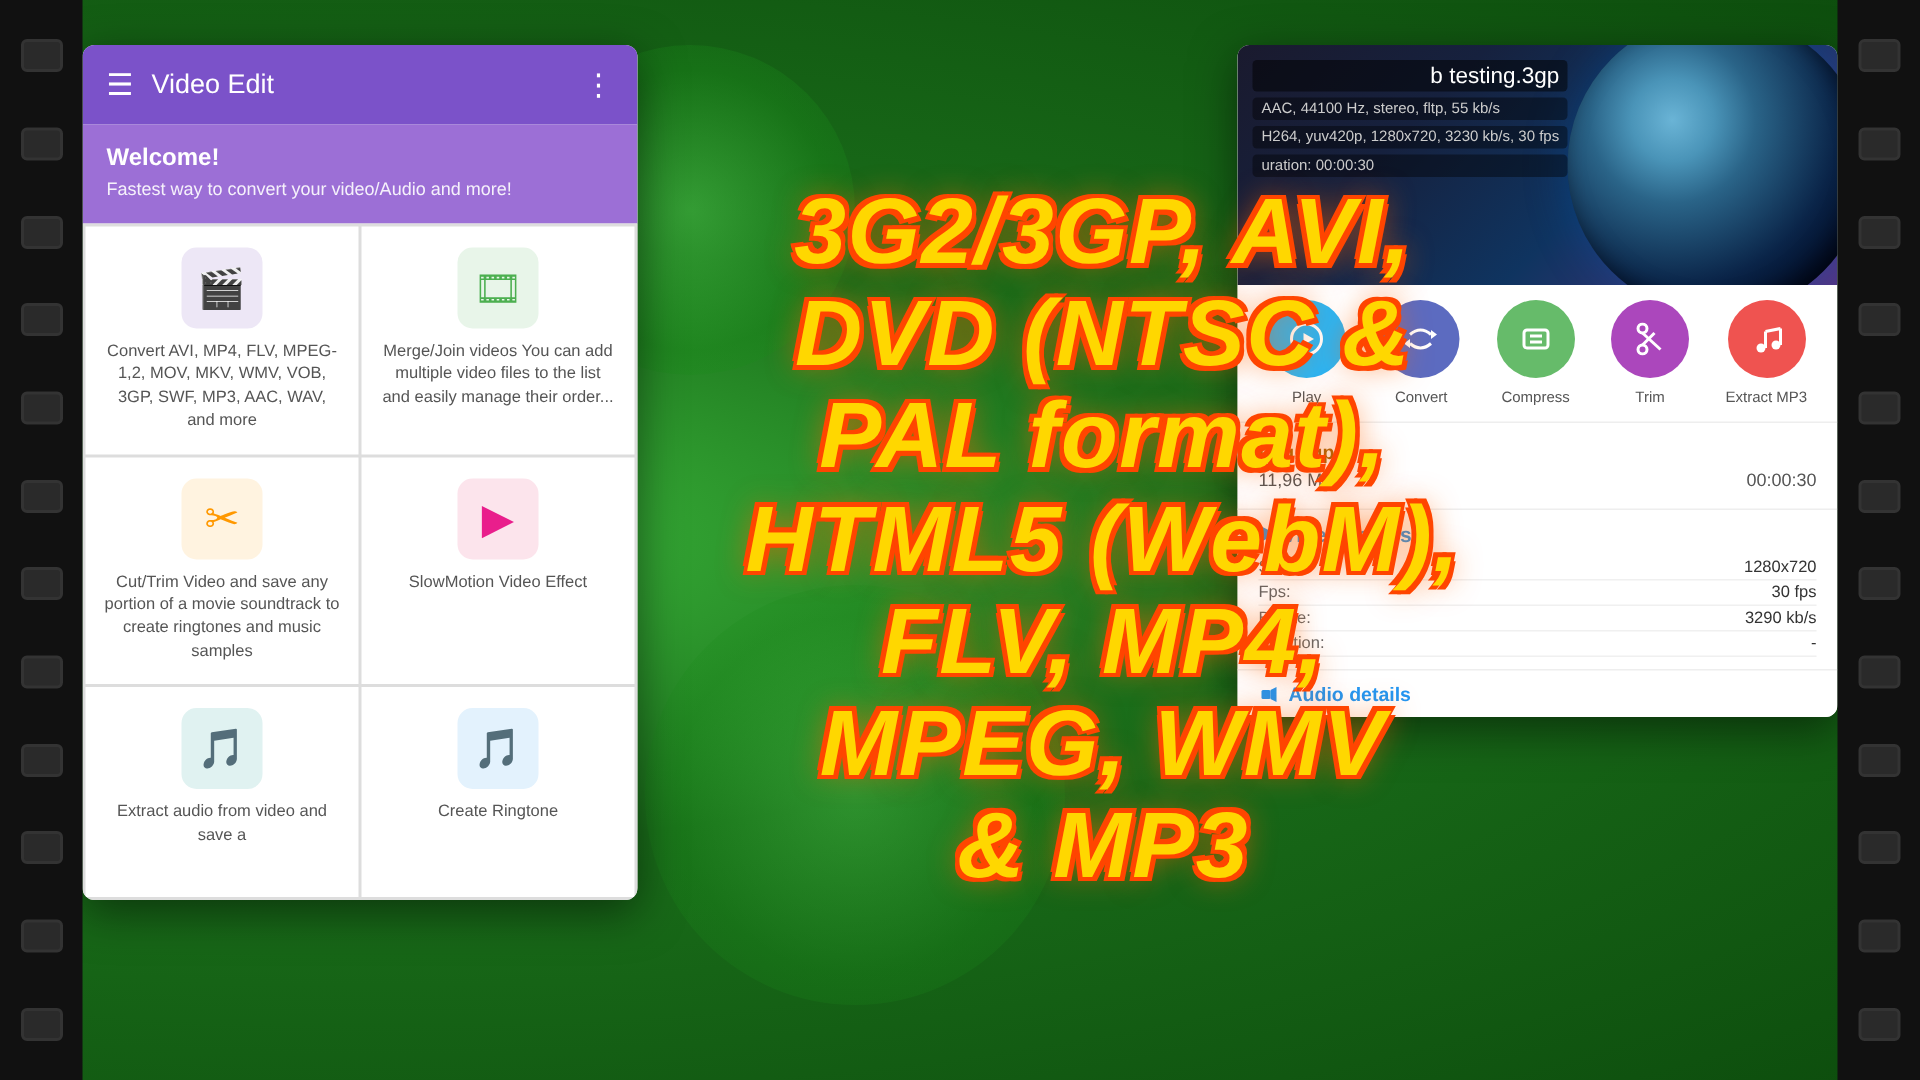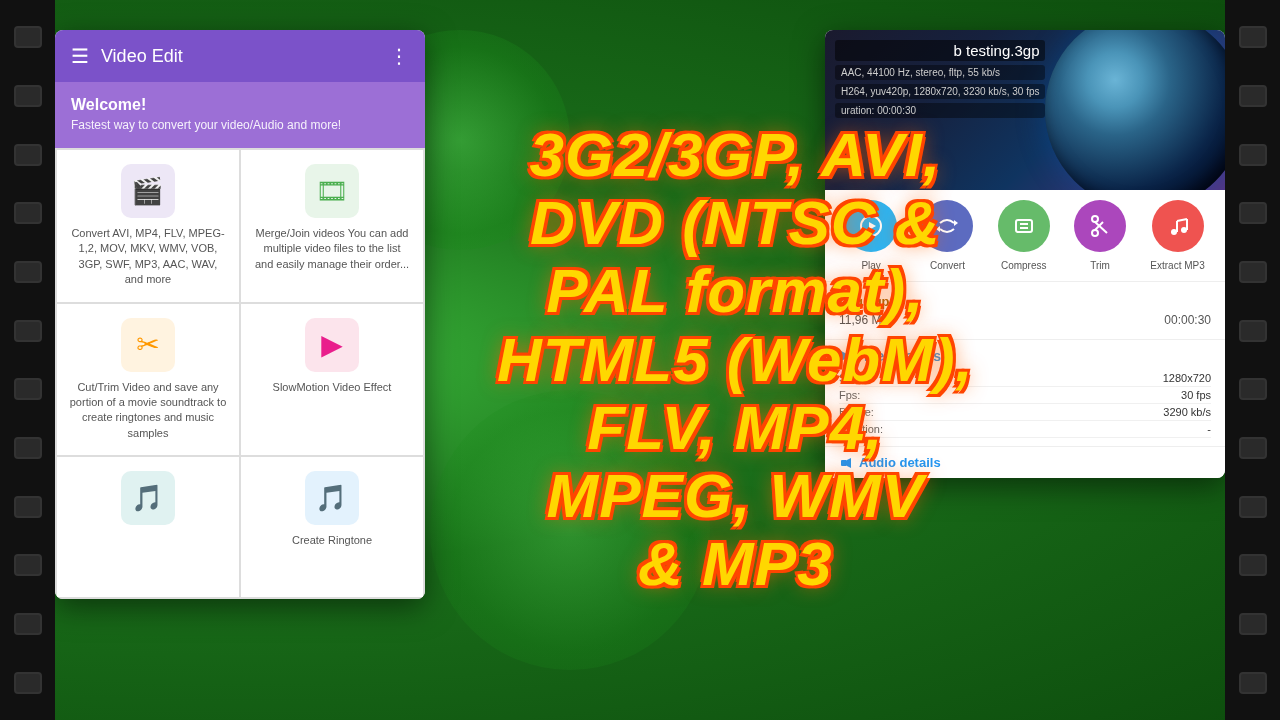--- a/index.html
+++ b/index.html
@@ -428,20 +428,21 @@
         <div class="grid-item-text">Cut/Trim Video and save any portion of a movie soundtrack to create ringtones and music samples</div>
       </div>
 
       <div class="grid-item">
         <div class="grid-item-icon icon-pink" style="color:#E91E8C; font-size:28px;">▶</div>
         <div class="grid-item-text">SlowMotion Video Effect</div>
       </div>
 
       <div class="grid-item">
         <div class="grid-item-icon icon-teal" style="color:#009688; font-size:26px;">🎵</div>
+        <div class="grid-item-text">Extract audio from video and save a</div>
       </div>
 
       <div class="grid-item">
         <div class="grid-item-icon icon-blue" style="color:#2196F3; font-size:26px;">🎵</div>
         <div class="grid-item-text">Create Ringtone</div>
       </div>
 
     </div>
   </div>
 

